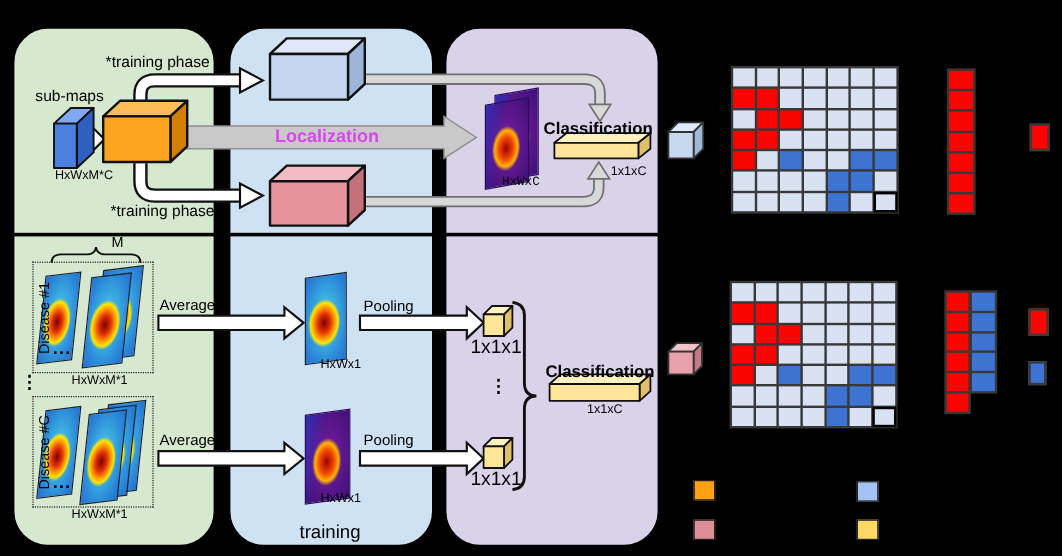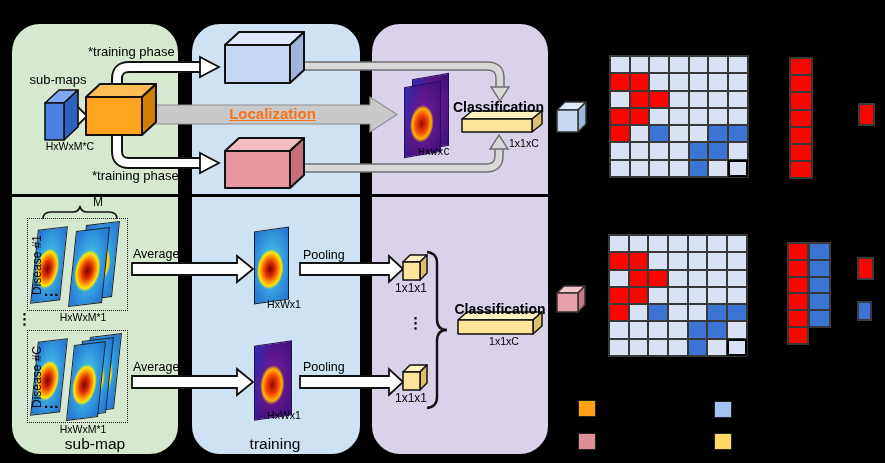--- a/index.html
+++ b/index.html
@@ -3,21 +3,21 @@
 <meta charset="utf-8">
 <style>
   html,body{margin:0;padding:0;background:#000;}
   #stage{position:relative;width:885px;height:463px;background:#000;overflow:hidden;
          font-family:"Liberation Sans",sans-serif;color:#000;}
   .panel{position:absolute;border:2.5px solid #000;border-radius:30px;box-sizing:border-box;}
   .divider{position:absolute;height:3px;background:#000;}
   .t{position:absolute;white-space:nowrap;line-height:1.05;}
   .c{text-align:center;}
   .b{font-weight:bold;}
-  .f10{font-size:12px;} .f105{font-size:10.5px;} .f12{font-size:12px;} .f125{font-size:12.5px;}
+  .f10{font-size:16px;} .f105{font-size:10.5px;} .f12{font-size:12px;} .f125{font-size:12.5px;}
   .f13{font-size:13px;} .f14{font-size:14px;} .f15{font-size:15px;} .f155{font-size:15.5px;}
   .rot{position:absolute;width:72px;height:14px;transform:rotate(-90deg);text-align:center;font-size:12px;}
   .dotted{position:absolute;border:1.6px dotted #1a1a1a;box-sizing:border-box;}
   svg{position:absolute;left:0;top:0;}
   .hm{position:absolute;}
   .hm-jet{border:1px solid #123;background:
      radial-gradient(55% 38% at 46% 55%, #7a0000 0%, #e03000 28%, #ff9800 48%, #ffe600 62%, rgba(255,230,0,0) 74%),
      radial-gradient(100% 100% at 50% 50%, #49d6e8 0%, #2a84d8 55%, #1c50b8 100%);}
   .hm-plasma{border:1px solid #2a0a5e;background:
      radial-gradient(50% 40% at 48% 56%, #9c0000 0%, #f44d00 35%, #ffb300 54%, rgba(255,179,0,0) 68%),
@@ -297,34 +297,33 @@
 
   <div class="swatch" style="left: 578px; top: 400px; background: rgb(255, 161, 19);"></div>
   <div class="swatch" style="left: 578px; top: 433px; background: rgb(221, 143, 152);"></div>
   <div class="swatch" style="left: 714px; top: 401px; background: rgb(164, 194, 244);"></div>
   <div class="swatch" style="left: 714px; top: 433px; background: rgb(255, 217, 102);"></div>
 
   <div class="t f13 c" style="left:20px;top:73px;width:76px;">sub-maps</div>
   <div class="t f105 c" style="left:30px;top:141px;width:80px;">HxWxM*C</div>
   <div class="t f13" style="left:88px;top:45px;">*training phase</div>
   <div class="t f13" style="left:92px;top:169px;">*training phase</div>
-  <div class="t f15 b c" style="left:165px;top:106px;width:215px;color:#f97316;text-decoration:underline;">Localization</div>
+  <div class="t f15 b c" style="left:165px;top:106px;width:215px;color:#d946ef;">Localization</div>
   <div class="t f105 c" style="left:410px;top:147px;width:48px;font-family:Liberation Mono, monospace;">HxWxC</div>
   <div class="t f14 b c" style="left:450px;top:100px;width:97px;">Classification</div>
   <div class="t f105" style="left:509px;top:138px;">1x1xC</div>
 
   <div class="t f12 c" style="left:90px;top:196px;width:16px;">M</div>
   <div class="rot" style="left:1px;top:258px;">Disease #1</div>
   <div class="rot" style="left:1px;top:370px;">Disease #C</div>
   <div class="t f15 b" style="left:44px;top:283px;letter-spacing:1px;">...</div>
   <div class="t f15 b" style="left:44px;top:395px;letter-spacing:1px;">...</div>
   <div class="t f15 b" style="left:17px;top:311px;">⋮</div>
   <div class="t f105 c" style="left:50px;top:312px;width:66px;">HxWxM*1</div>
   <div class="t f105 c" style="left:50px;top:424px;width:66px;">HxWxM*1</div>
-  <div class="t f155 c" style="left:35px;top:436px;width:120px;">sub-map</div>
   <div class="t f125" style="left:133px;top:248px;">Average</div>
   <div class="t f125" style="left:133px;top:361px;">Average</div>
   <div class="t f155 c" style="left:225px;top:436px;width:100px;">training</div>
   <div class="t f125" style="left:303px;top:249px;">Pooling</div>
   <div class="t f125" style="left:303px;top:361px;">Pooling</div>
   <div class="t f105 c" style="left:262px;top:299px;width:44px;">HxWx1</div>
   <div class="t f105 c" style="left:262px;top:410px;width:44px;">HxWx1</div>
   <div class="t f10 c" style="left:392px;top:282px;width:38px;">1x1x1</div>
   <div class="t f10 c" style="left:392px;top:392px;width:38px;">1x1x1</div>
   <div class="t f15 b" style="left:408px;top:315px;">⋮</div>

